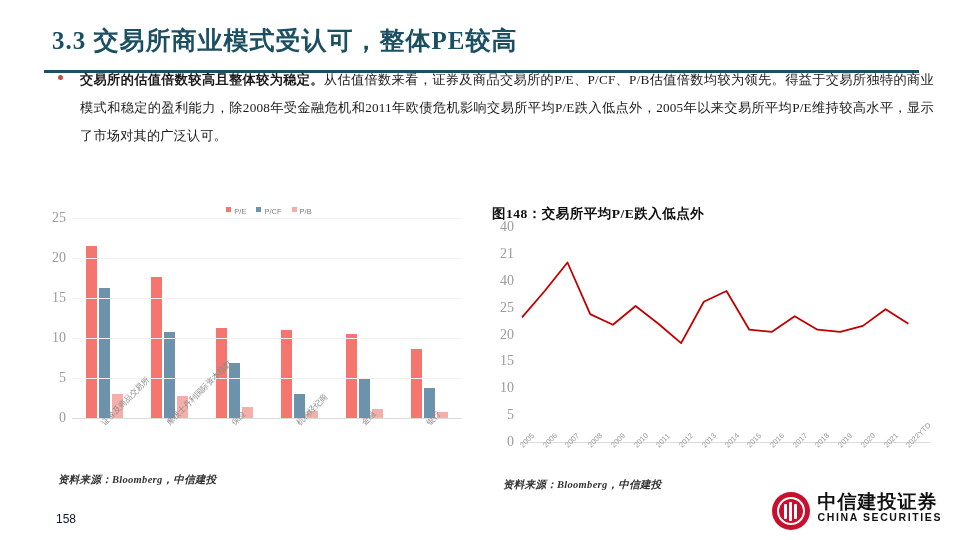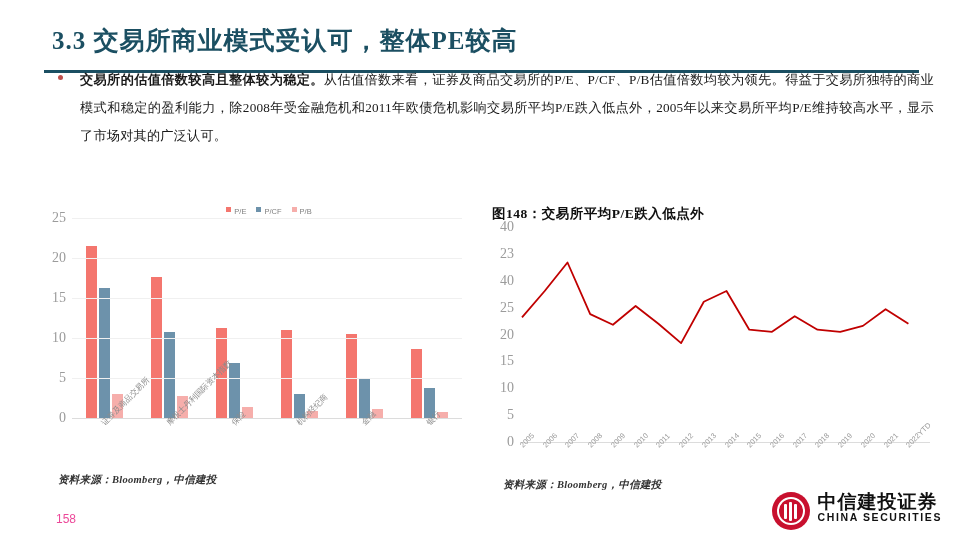--- a/index.html
+++ b/index.html
@@ -180,21 +180,21 @@
   }
   .src-left  { left: 58px;  top: 473px; }
   .src-right { left: 503px; top: 478px; }
 
   
   .page-num {
     position: absolute;
     left: 56px; bottom: 14px;
     font-family: "Liberation Sans", sans-serif;
     font-size: 12px;
-    color: #ec4899;
+    color: #0f172a;
   }
 
   
   .logo {
     position: absolute;
     right: 18px; bottom: 10px;
     display: flex;
     align-items: flex-start;
     gap: 8px;
   }
@@ -330,21 +330,21 @@
 
   <div class="chart-area chart-right" id="line-chart">
     <div class="yaxis" id="line-yaxis">
         <div class="ytick" style="top: 215px;">0</div>
         <div class="ytick" style="top: 188.125px;">5</div>
         <div class="ytick" style="top: 161.25px;">10</div>
         <div class="ytick" style="top: 134.375px;">15</div>
         <div class="ytick" style="top: 107.5px;">20</div>
         <div class="ytick" style="top: 80.625px;">25</div>
         <div class="ytick" style="top: 53.75px;">40</div>
-        <div class="ytick" style="top: 26.875px;">23</div>
+        <div class="ytick" style="top: 26.875px;">21</div>
         <div class="ytick" style="top: 0px;">40</div>
       </div>
     <svg class="line-svg" id="line-svg" width="400" height="215">
         <polyline points="2.0,90.3 24.7,64.0 47.5,35.5 70.2,87.1 92.9,97.8 115.6,79.0 138.4,96.7 161.1,116.1 183.8,74.7 206.5,64.0 229.3,102.7 252.0,104.8 274.7,89.2 297.5,102.7 320.2,104.8 342.9,98.9 365.6,82.2 388.4,96.7" fill="none" stroke="#c00000" stroke-width="1.8" stroke-linejoin="round"></polyline>
       </svg>
   <div class="baseline" style="top: 215px;"></div>
     </div>
 
   <div class="xlabels-right" id="line-xlabels">
       <div class="xlab-year" style="left: -2px;">2005</div>

